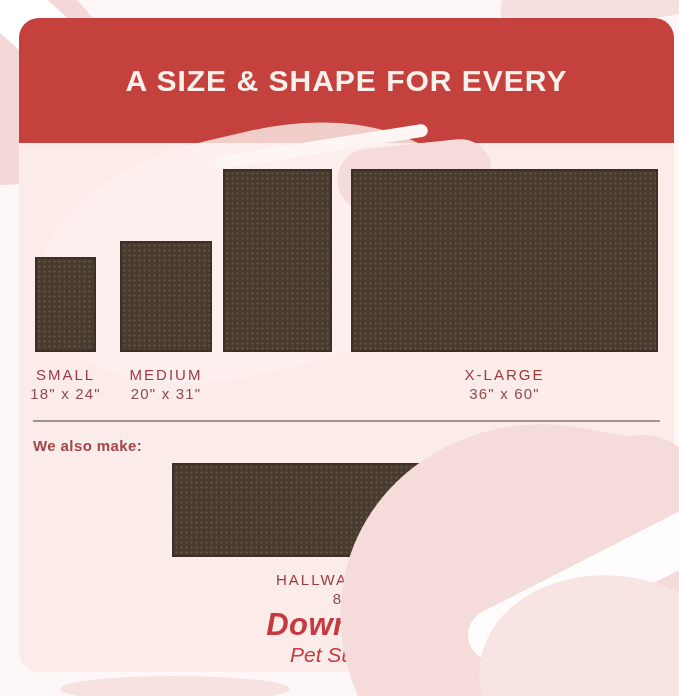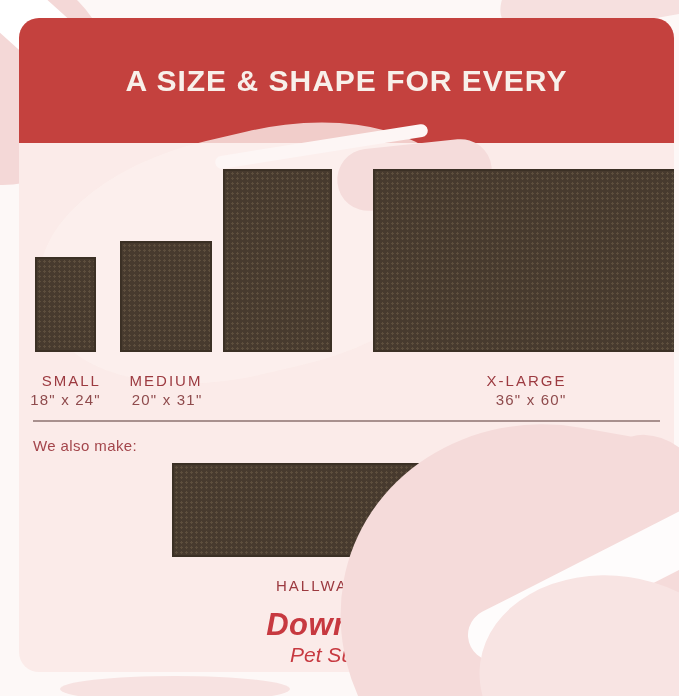--- a/index.html
+++ b/index.html
@@ -60,35 +60,36 @@
   .mat-group{position:absolute;}
   .mat{
     position:absolute;left:0;top:0;width:100%;height:100%;
     background-color:#473A2E;
     background-image:radial-gradient(circle,#5d4e3d 1px,transparent 1.3px);
     background-size:5px 5px;
     border:2px solid #3B3025;box-sizing:border-box;
   }
   .mat-label{
     position:absolute;top:100%;left:50%;transform:translateX(-50%);
-    margin-top:20px;text-align:right;white-space:nowrap;
+    margin-top:14px;text-align:center;white-space:nowrap;
   }
   .mat-name{
     font-size:15px;letter-spacing:2px;color:#9C3A40;line-height:17px;
   }
   .mat-dims{
     font-size:15px;letter-spacing:1.2px;color:#8F4B4D;line-height:18px;margin-top:2px;
   }
   .divider{
     position:absolute;left:14px;top:402px;width:627px;height:1.5px;
     background:#A8908E;
   }
   .we-also{
     position:absolute;left:14px;top:419px;font-size:15px;color:#A3454B;
     letter-spacing:.4px;
+    font-weight:bold;
   }
   
   .brand{position:absolute;left:0;top:592px;width:100%;text-align:center;z-index:3;}
   .brand-name{
     font-size:31px;font-weight:bold;font-style:italic;color:#C73940;
     letter-spacing:.5px;line-height:30px;
   }
   .brand-sub{
     font-size:21px;font-style:italic;color:#C73940;line-height:24px;margin-top:1px;
   }
@@ -127,21 +128,21 @@
       <div class="mat-label">
         <div class="mat-name">MEDIUM</div>
         <div class="mat-dims">20" x 31"</div>
       </div>
     </div>
 
     <div class="mat-group" style="left:204px;top:151px;width:109px;height:183px;">
       <div class="mat"></div>
     </div>
 
-    <div class="mat-group" style="left:354px;top:151px;width:307px;height:183px;">
+    <div class="mat-group" style="left:332px;top:151px;width:307px;height:183px;">
       <div class="mat"></div>
       <div class="mat-label">
         <div class="mat-name">X-LARGE</div>
         <div class="mat-dims">36" x 60"</div>
       </div>
     </div>
 
     <div class="divider"></div>
     <div class="we-also">We also make:</div>
 

